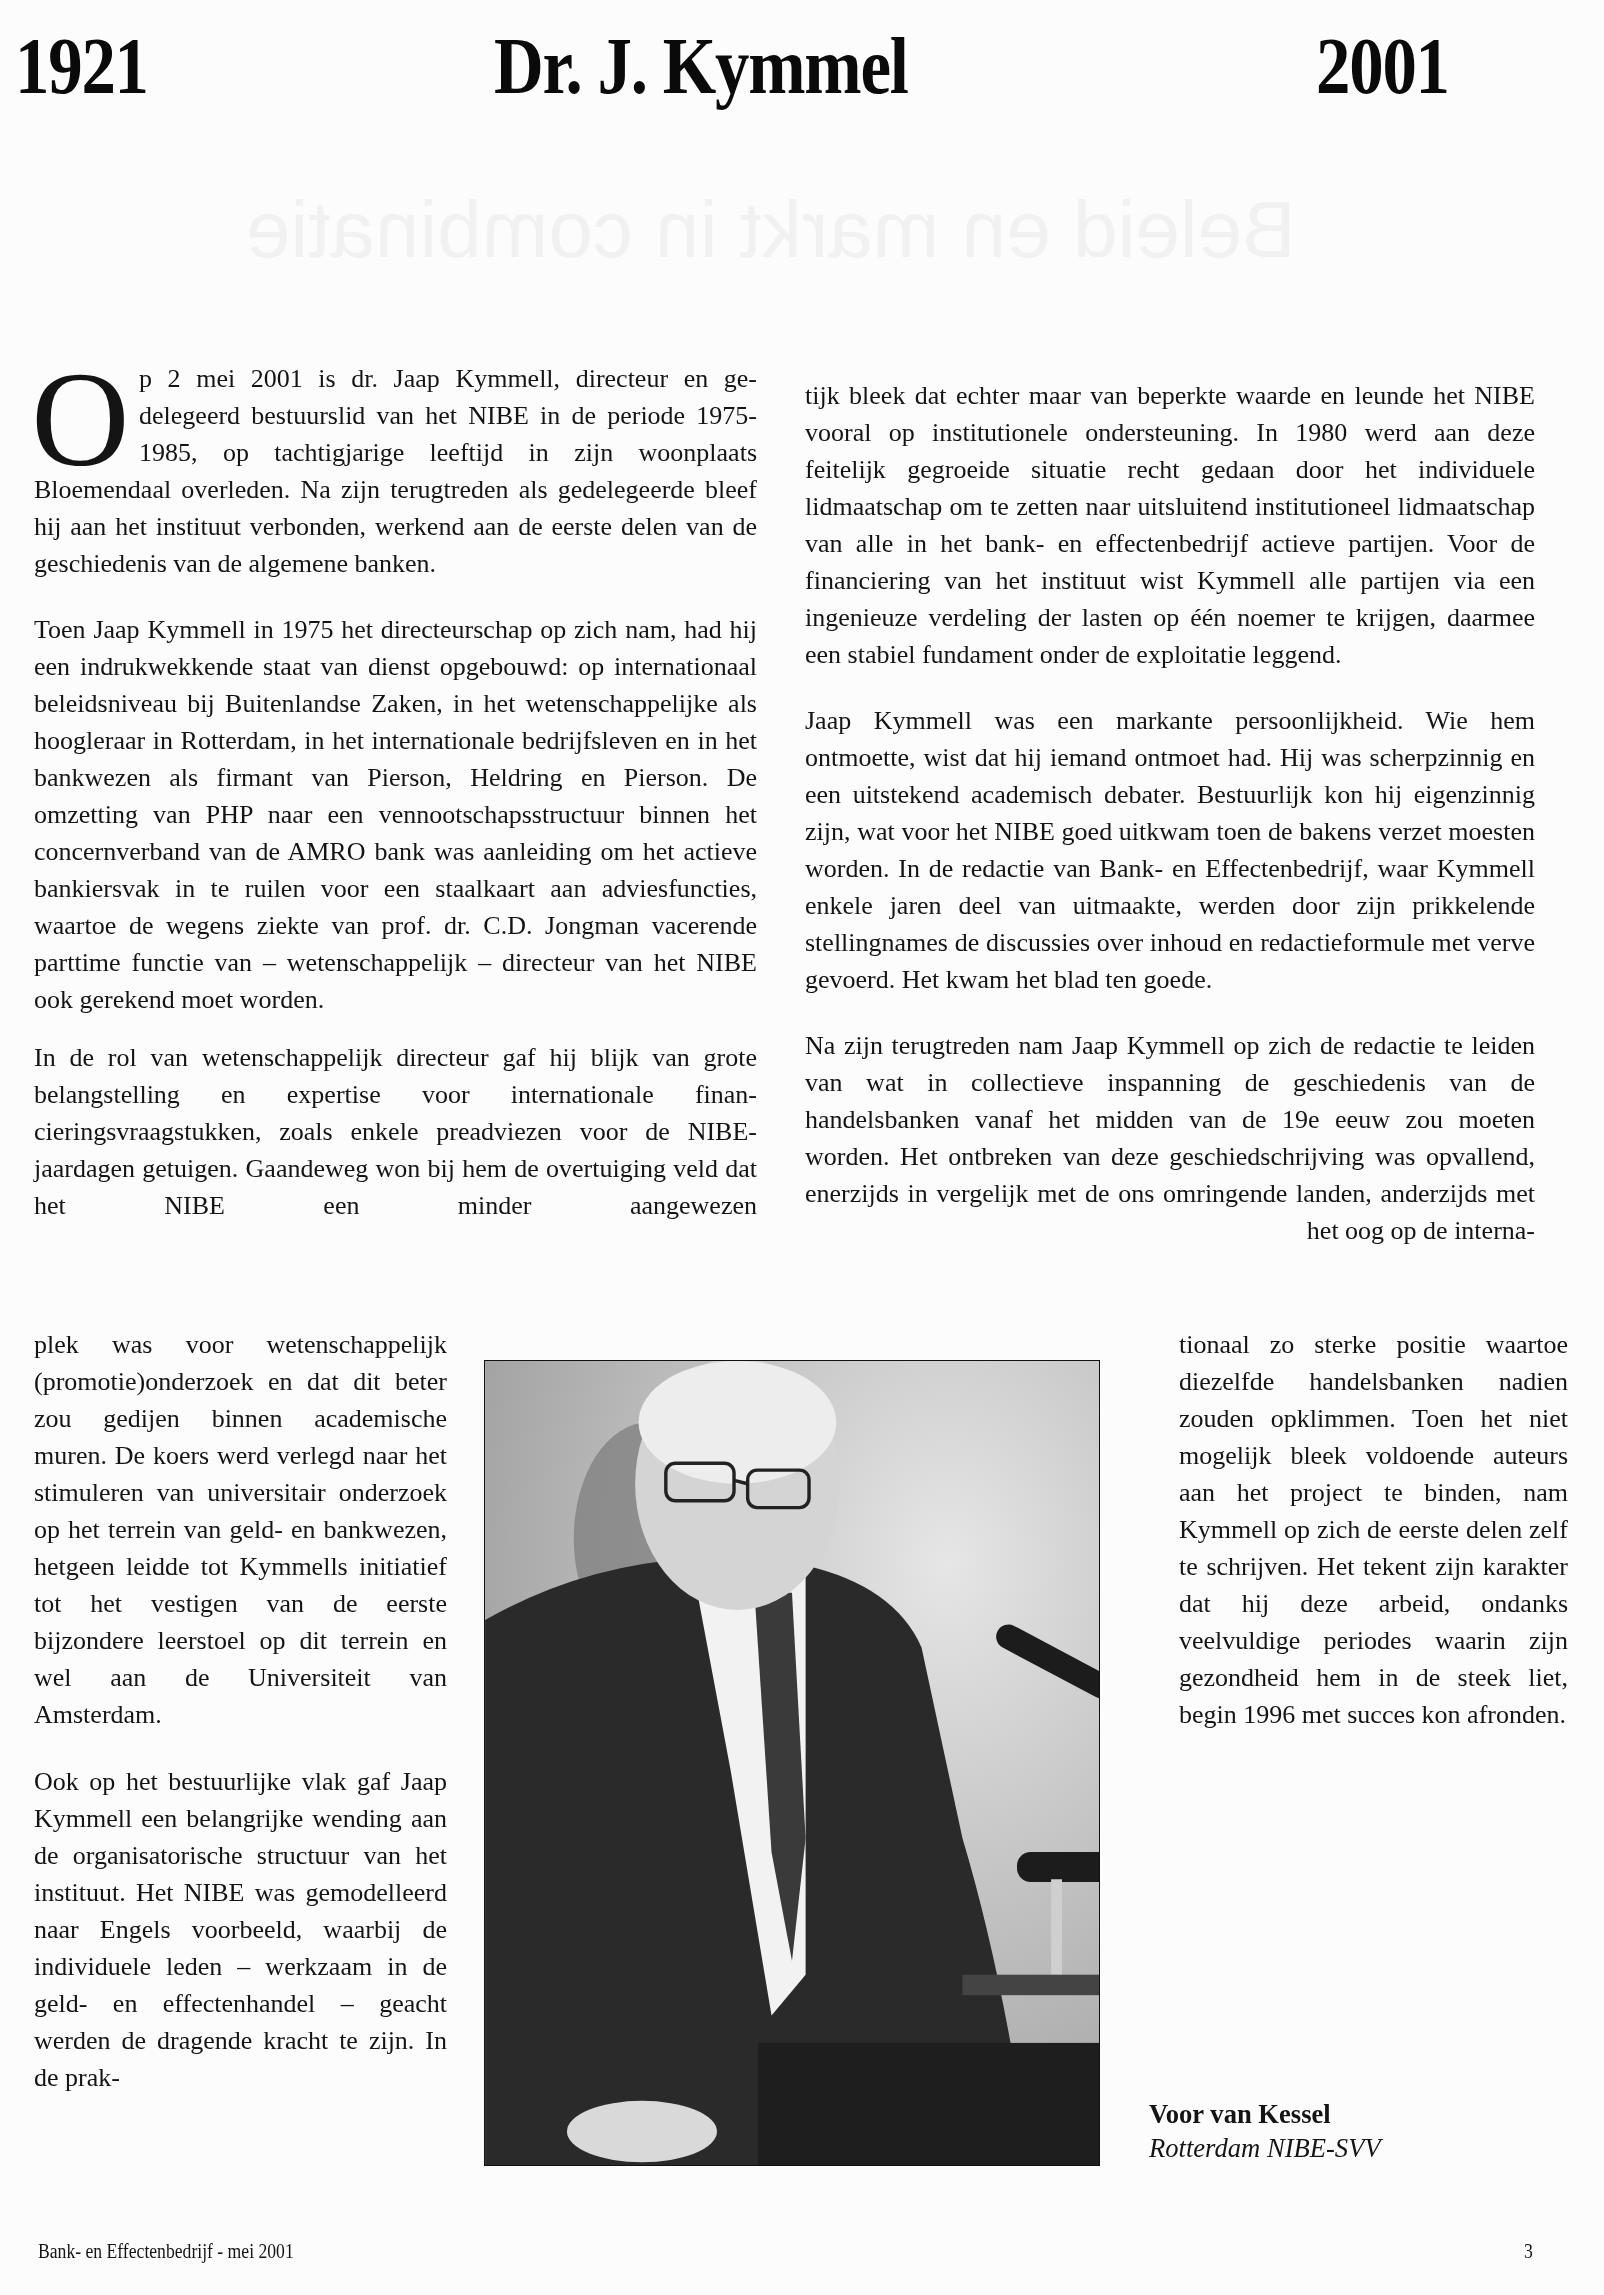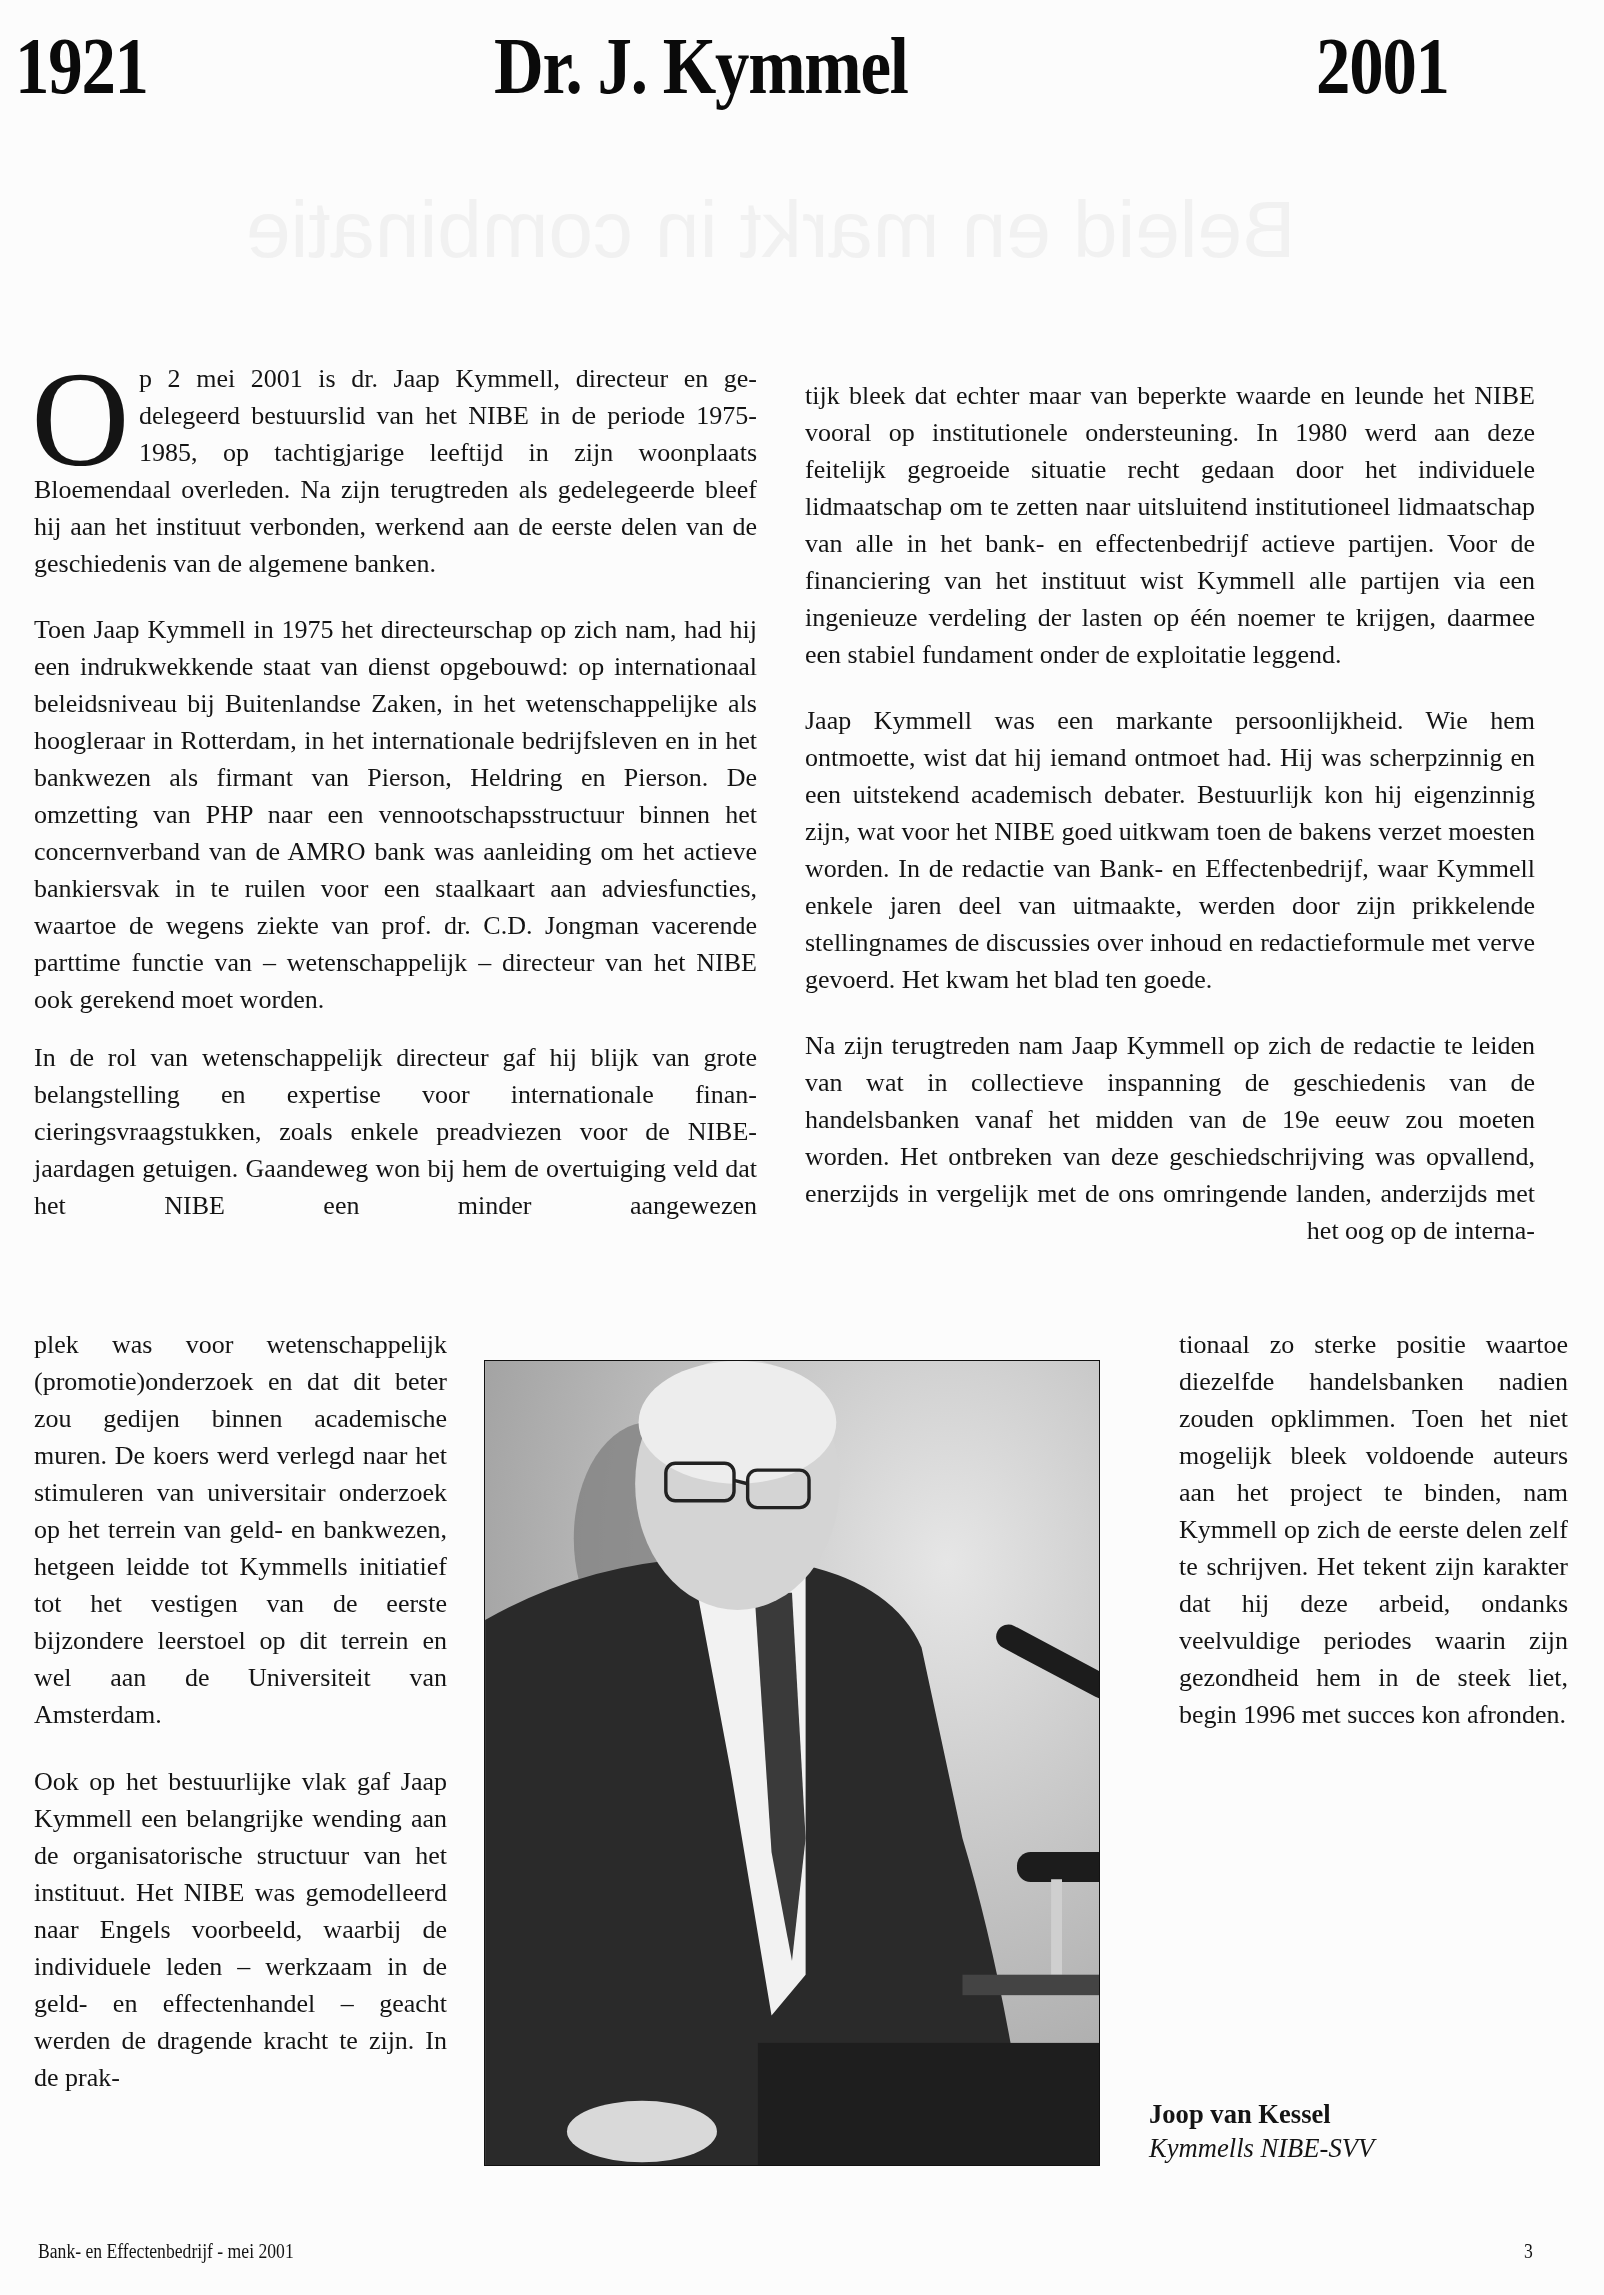--- a/index.html
+++ b/index.html
@@ -93,18 +93,18 @@
     <rect x="780" y="720" width="140" height="44" rx="20" fill="#1c1c1c"></rect>
     <rect x="830" y="760" width="16" height="140" fill="#cfcfcf"></rect>
 
     <rect x="400" y="1000" width="503" height="182" fill="#1e1e1e"></rect>
     <rect x="700" y="900" width="203" height="30" fill="#444"></rect>
 
     <ellipse cx="230" cy="1130" rx="110" ry="45" fill="#d9d9d9"></ellipse>
   </svg>
 </div>
 
-<div class="abs sig-name">Joop van Kessel</div>
-<div class="abs sig-role">Kymmells NIBE-SVV</div>
+<div class="abs sig-name">Voor van Kessel</div>
+<div class="abs sig-role">Rotterdam NIBE-SVV</div>
 
 <div class="abs footer" id="footer-left">Bank- en Effectenbedrijf - mei 2001</div>
 <div class="abs footer" id="footer-right">3</div>
 
 
 </body></html>

